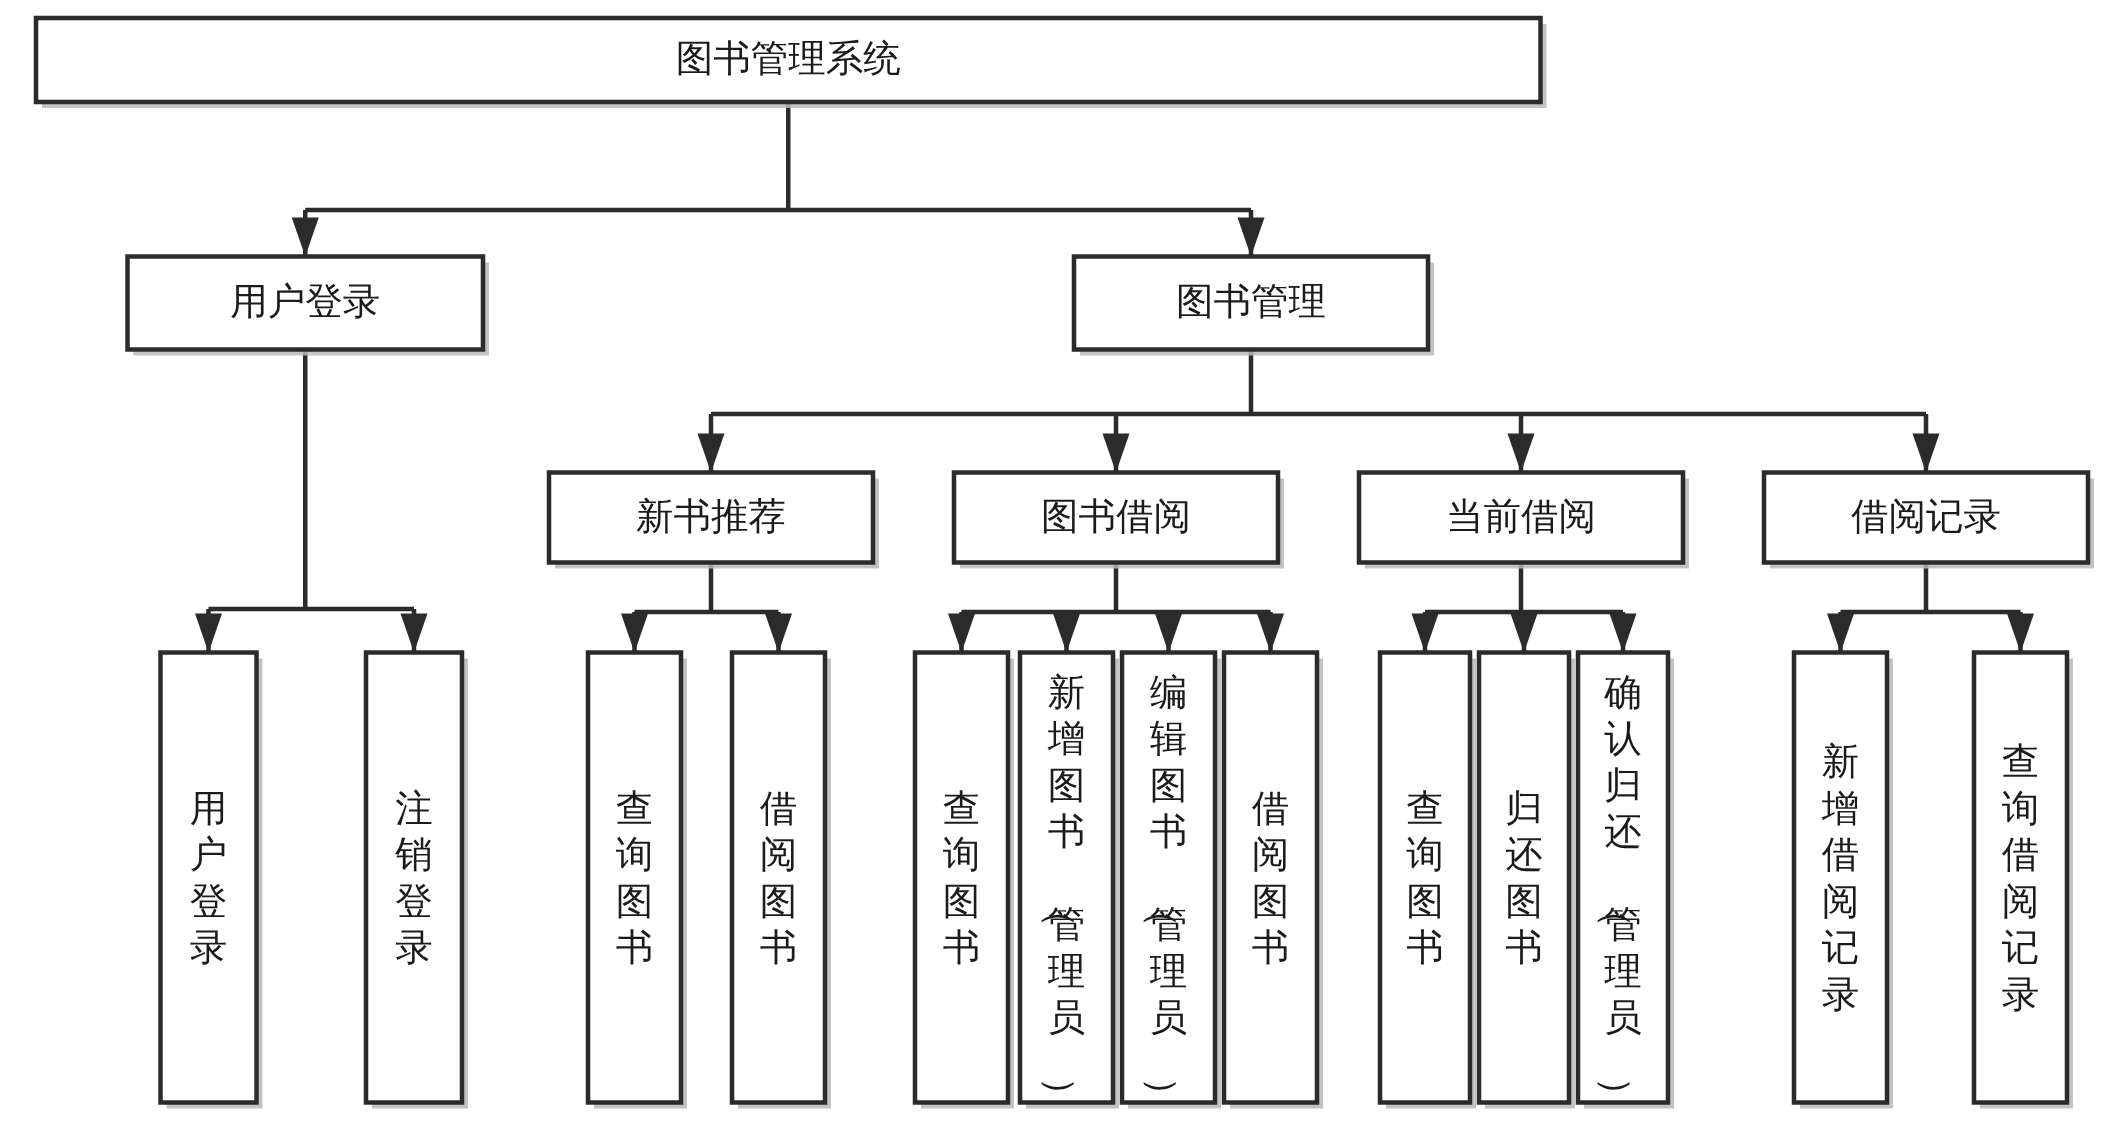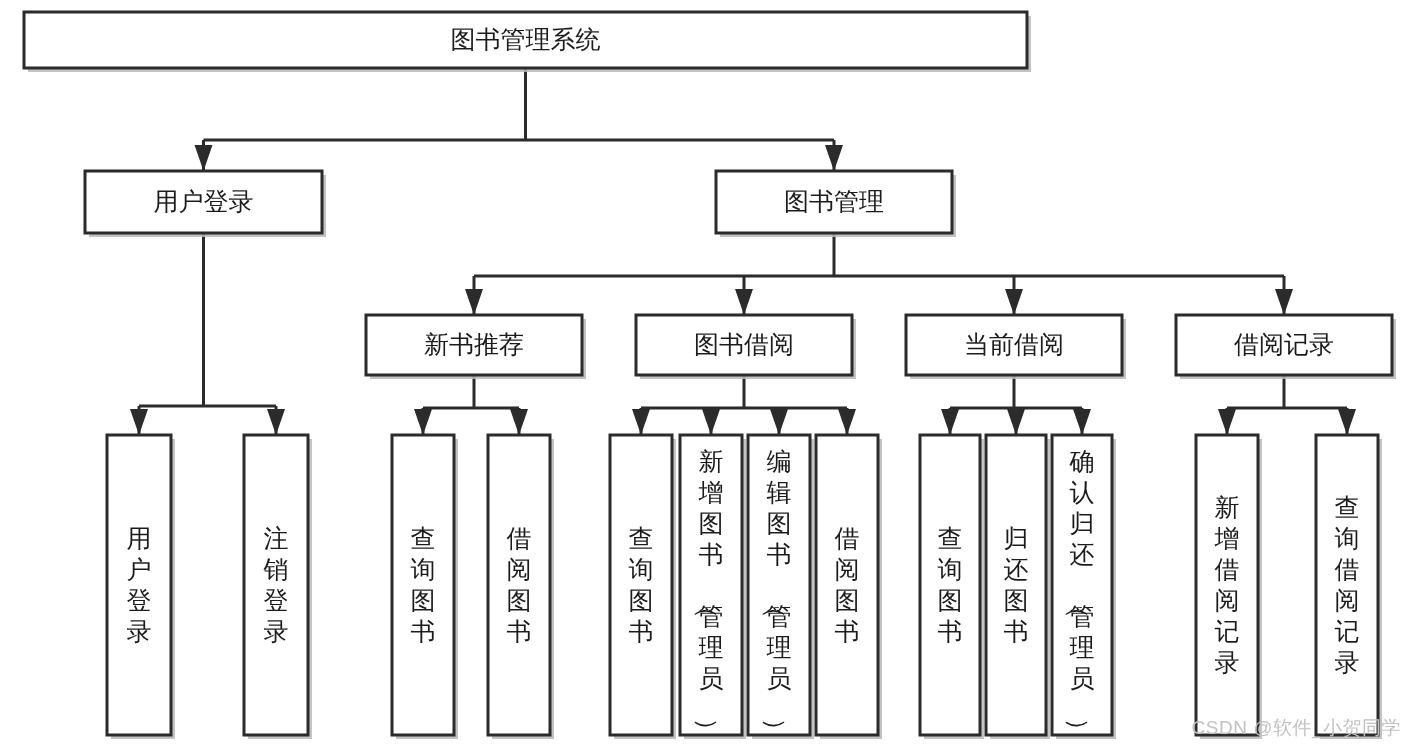--- a/index.html
+++ b/index.html
@@ -224,14 +224,13 @@
           <rect x="1192" y="435" width="62" height="300" class="node-rect"></rect>
           <text x="1223" class="node-label-v"><tspan x="1223" y="516.18">新</tspan><tspan x="1223" y="547.18">增</tspan><tspan x="1223" y="578.18">借</tspan><tspan x="1223" y="609.18">阅</tspan><tspan x="1223" y="640.18">记</tspan><tspan x="1223" y="671.18">录</tspan></text>
         </g>
         <g>
           <rect x="1316" y="439" width="62" height="300" class="node-shadow"></rect>
           <rect x="1312" y="435" width="62" height="300" class="node-rect"></rect>
           <text x="1343" class="node-label-v"><tspan x="1343" y="516.18">查</tspan><tspan x="1343" y="547.18">询</tspan><tspan x="1343" y="578.18">借</tspan><tspan x="1343" y="609.18">阅</tspan><tspan x="1343" y="640.18">记</tspan><tspan x="1343" y="671.18">录</tspan></text>
         </g>
       </g>
     </svg>
-  <div class="watermark">CSDN @软件_小贺同学</div>
 </div>
 
 </body></html>

